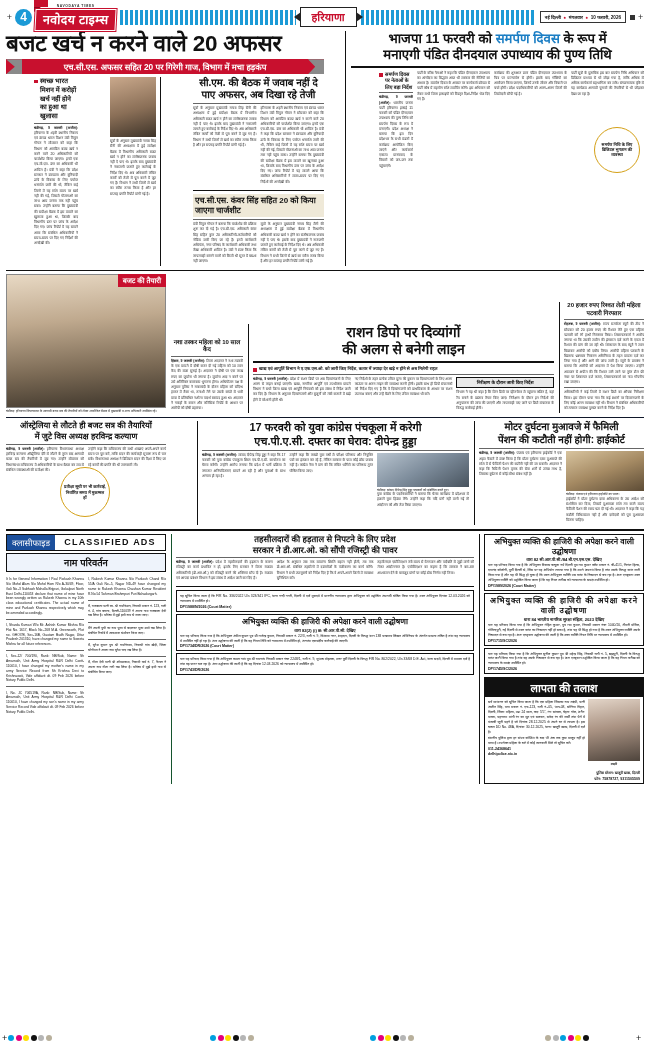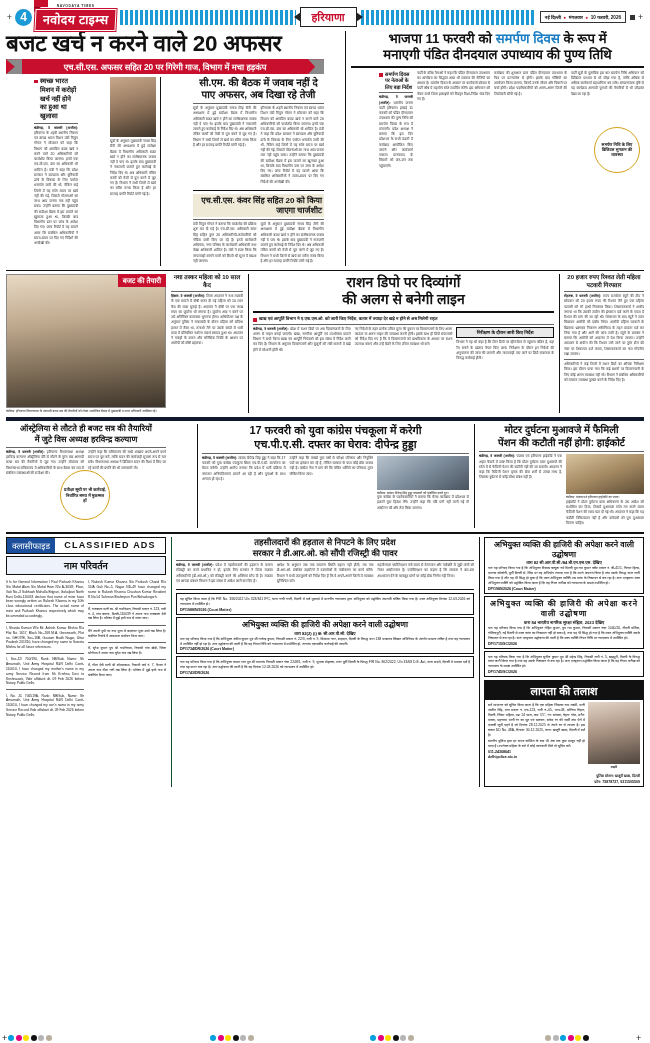--- a/index.html
+++ b/index.html
@@ -53,21 +53,21 @@
   
   .col{font-size:3.5px;line-height:1.5;text-align:justify;color:#1a1a1a;}
   .col p{margin:0 0 2px 0;}
   .lead{font-weight:bold;}
   .rule{border-top:1px solid #111;margin:3px 0;}
   .rule-thick{border-top:2px solid #111;margin:3px 0;}
   .rule-thin{border-top:.5px solid #666;margin:2px 0;}
   .vline{border-left:1px solid #111;}
 
   .sub-hl{font-size:10px;font-weight:bold;line-height:1.2;text-align:center;}
-  .sub-hl-sm{font-size:8px;font-weight:bold;line-height:1.2;text-align:right;}
+  .sub-hl-sm{font-size:8px;font-weight:bold;line-height:1.2;text-align:left;}
   .tiny-hl{font-size:6px;font-weight:bold;line-height:1.25;text-align:center;}
 
   .bullets{font-size:6.6px;font-weight:bold;line-height:1.32;}
   .bullets div{position:relative;padding-left:6px;margin-bottom:1px;}
   .bullets div:before{content:"";position:absolute;left:0;top:2.5px;width:3.5px;height:3.5px;background:#c8102e;}
 
   .boxed{border:1px solid #111;padding:2px 3px;}
   .shade{background:#efe9d8;}
   .shade2{background:#e9e9e9;}
 
@@ -219,21 +219,21 @@
             <p>कार्यक्रम की शुरुआत प्रातः पंडित दीनदयाल उपाध्याय के चित्र पर माल्यार्पण से होगी। इसके बाद गोष्ठियों का आयोजन किया जाएगा, जिनमें उनके जीवन और विचारों पर चर्चा होगी। प्रदेश पदाधिकारियों को अलग-अलग जिलों की जिम्मेदारी सौंपी गई है।</p>
           </div>
         <div style="flex:1;" class="col">
             <p>पार्टी सूत्रों के मुताबिक इस बार समर्पण निधि अभियान को डिजिटल माध्यम से भी जोड़ा गया है, ताकि अधिक से अधिक कार्यकर्ता सहभागिता कर सकें। संगठनात्मक दृष्टि से यह कार्यक्रम आगामी चुनावों की तैयारियों से भी जोड़कर देखा जा रहा है।</p>
           </div>
         <div class="circ" style="width:46px;height:46px;right:4px;top:56px;">समर्पण निधि के लिए डिजिटल भुगतान की व्यवस्था</div>
       </div>
     </div>
   </div>
 
-  <div style="display:flex;gap:5px;margin-top:4px;border-top:1px solid #111;padding-top:3px;">
+  <div style="display:flex;gap:5px;margin-top:4px;border-top:1px solid #111;padding-top:3px;align-items:flex-end;">
 
     <div style="width:160px;">
       <div style="position:relative;">
         <div class="photo ph-room" style="height:132px;border:1px solid #888;"></div>
         <div class="redtag">बजट की तैयारी</div>
       </div>
       <div class="photo-caption">चंडीगढ़: हरियाणा विधानसभा के आगामी बजट सत्र की तैयारियों को लेकर आयोजित बैठक में मुख्यमंत्री व अन्य अधिकारी उपस्थित रहे।</div>
     </div>
 
     <div style="width:72px;">
@@ -281,21 +281,21 @@
         <p><span class="lead">रोहतक, 9 फरवरी (अजीत):</span>
            <span>राज्य सतर्कता ब्यूरो की टीम ने सोमवार को 20 हजार रुपए की रिश्वत लेते हुए एक महिला पटवारी को रंगे हाथों गिरफ्तार किया। शिकायतकर्ता ने आरोप लगाया था कि उसकी जमीन की इंतकाल दर्ज करने के एवज में रिश्वत की मांग की जा रही थी। शिकायत के बाद ब्यूरो ने जाल बिछाकर आरोपी को दबोच लिया। आरोपी महिला पटवारी के खिलाफ भ्रष्टाचार निवारण अधिनियम के तहत मामला दर्ज कर लिया गया है और आगे की जांच जारी है। ब्यूरो के प्रवक्ता ने बताया कि आरोपी को अदालत में पेश किया जाएगा। उन्होंने आमजन से अपील की कि रिश्वत मांगे जाने पर तुरंत टोल फ्री नंबर पर शिकायत दर्ज कराएं, शिकायतकर्ता का नाम गोपनीय रखा जाएगा।</span></p>
       </div>
       <div class="rule-thin"></div>
       <div class="col">
           <p>अधिकारियों ने कई जिलों में राशन डिपो का औचक निरीक्षण किया। इस दौरान पाया गया कि कई स्थानों पर दिव्यांगजनों के लिए कोई अलग व्यवस्था नहीं थी। विभाग ने संबंधित अधिकारियों को तत्काल व्यवस्था दुरुस्त करने के निर्देश दिए हैं।</p>
         </div>
     </div>
   </div>
 
-  <div style="display:flex;gap:5px;margin-top:4px;border-top:4px solid #0f172a;padding-top:3px;">
+  <div style="display:flex;gap:5px;margin-top:4px;border-top:1px solid #0f172a;padding-top:3px;">
 
     <div style="width:160px;position:relative;">
       <div class="tiny-hl" style="font-size:8.2px;">
         <div>ऑस्ट्रेलिया से लौटते ही बजट सत्र की तैयारियों</div>
         <div>में जुटे विस अध्यक्ष हरविन्द्र कल्याण</div>
       </div>
       <div class="rule-thin"></div>
       <div style="display:flex;gap:4px;">
         <div style="flex:1;" class="col">
           <p><span class="lead">चंडीगढ़, 9 फरवरी (अजीत):</span>

